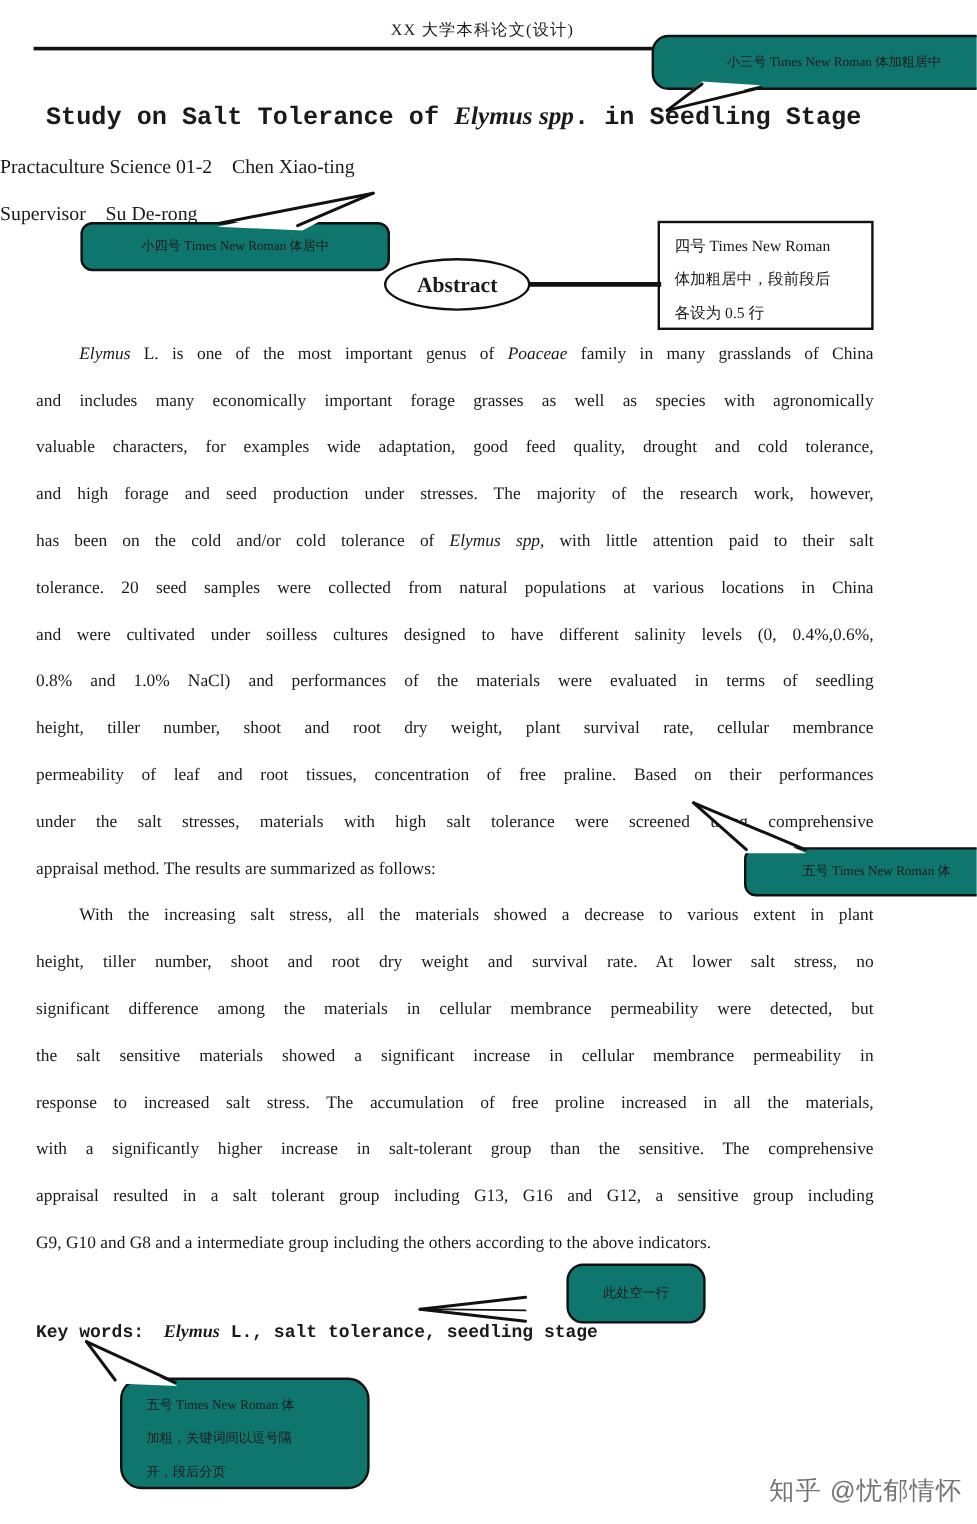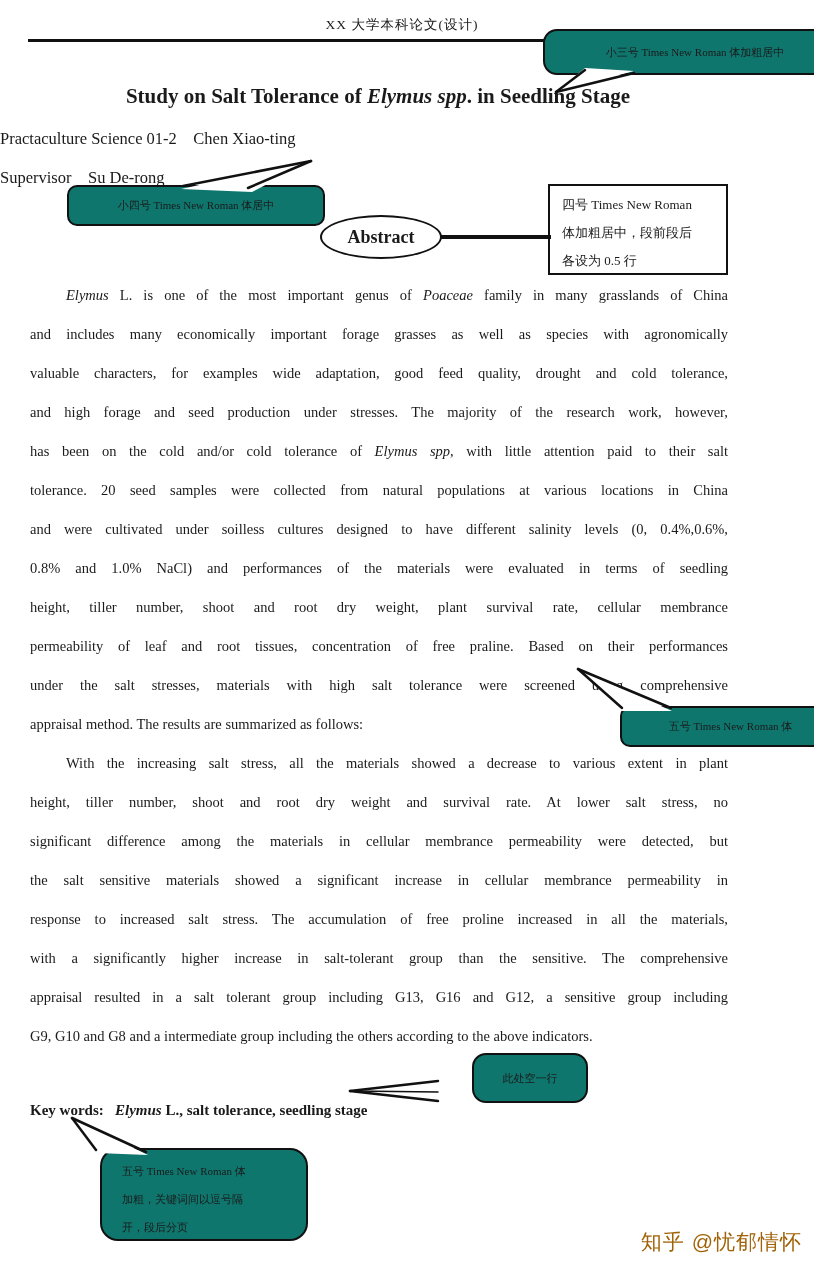--- a/index.html
+++ b/index.html
@@ -43,29 +43,29 @@
   }
   .note-box div{white-space:nowrap;}
   
   .bodyblock{left:30px;width:698px;font-size:14.5px;z-index:1;}
   .p1{top:276px;}
   .p2{top:744px;}
   .bline{height:39px;line-height:39px;text-align:justify;text-align-last:justify;}
   .bline.ind{text-indent:36px;}
   .bline.last{text-align-last:left;}
   .i{font-style:italic;}
-  .b{font-weight:bold;}
+  .b{font-weight:bold;font-family:Liberation Mono, monospace;}
   .bi{font-weight:bold;font-style:italic;}
   
   .keywords{top:1102px;left:30px;width:720px;font-size:15px;font-weight:bold;}
   
   .page-num{top:1242px;left:0;width:760px;text-align:center;font-size:13px;margin-top:48px;}
   .watermark{
     top:1228px;right:12px;font-family:"Liberation Sans", sans-serif;
-    font-size:21px;color:#a16207;letter-spacing:1px;z-index:2;
+    font-size:21px;color:#737373;letter-spacing:1px;z-index:2;
   }
   
   .overlay{position:absolute;left:0;top:0;width:814px;height:1270px;z-index:5;pointer-events:none;}
 </style>
 </head>
 <body>
 
 <div class="page">
 
   <div class="abs header-text">XX 大学本科论文(设计)</div>

